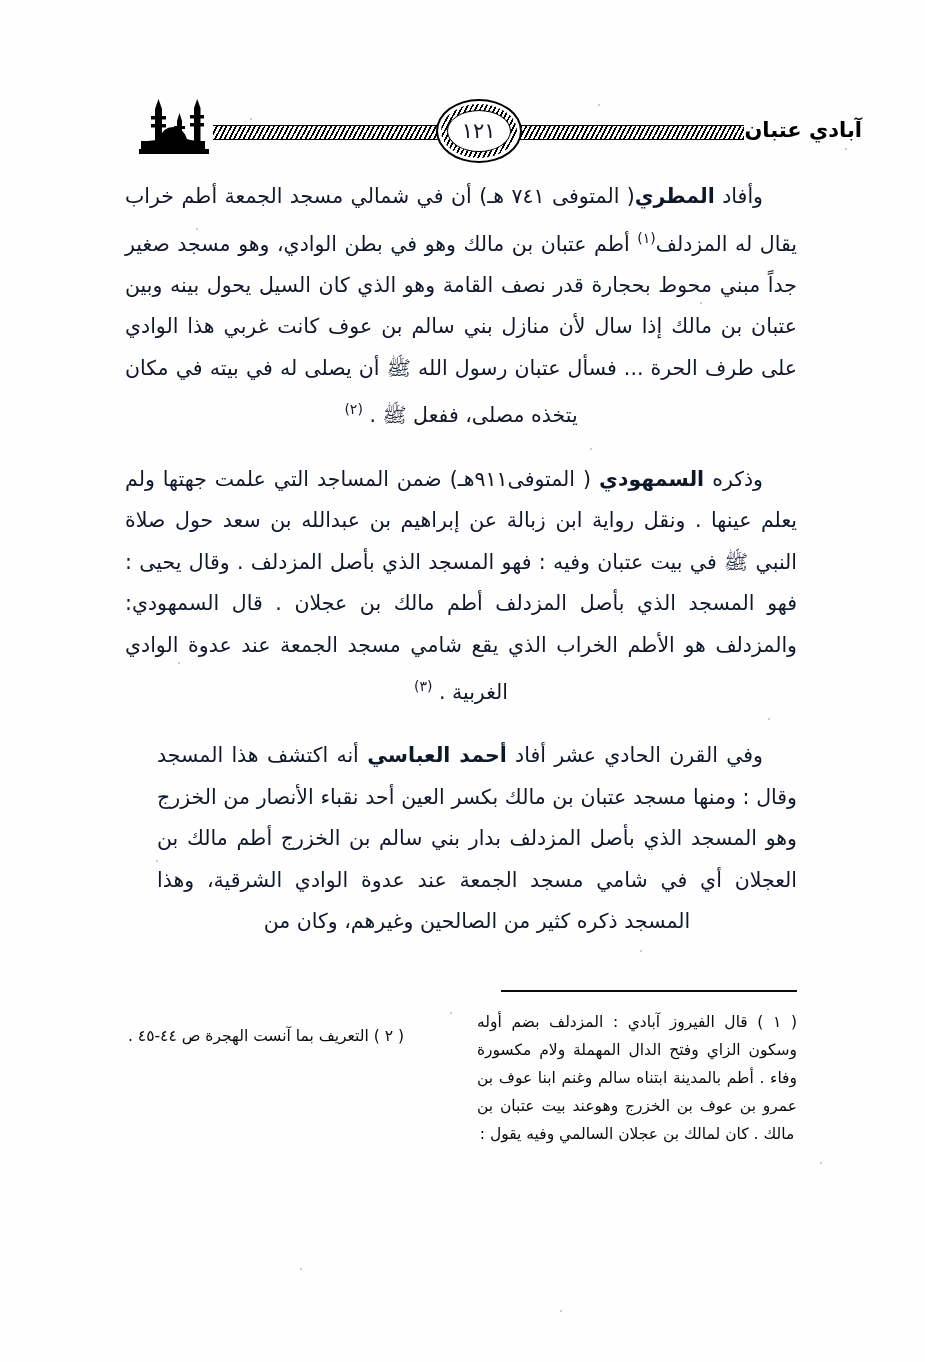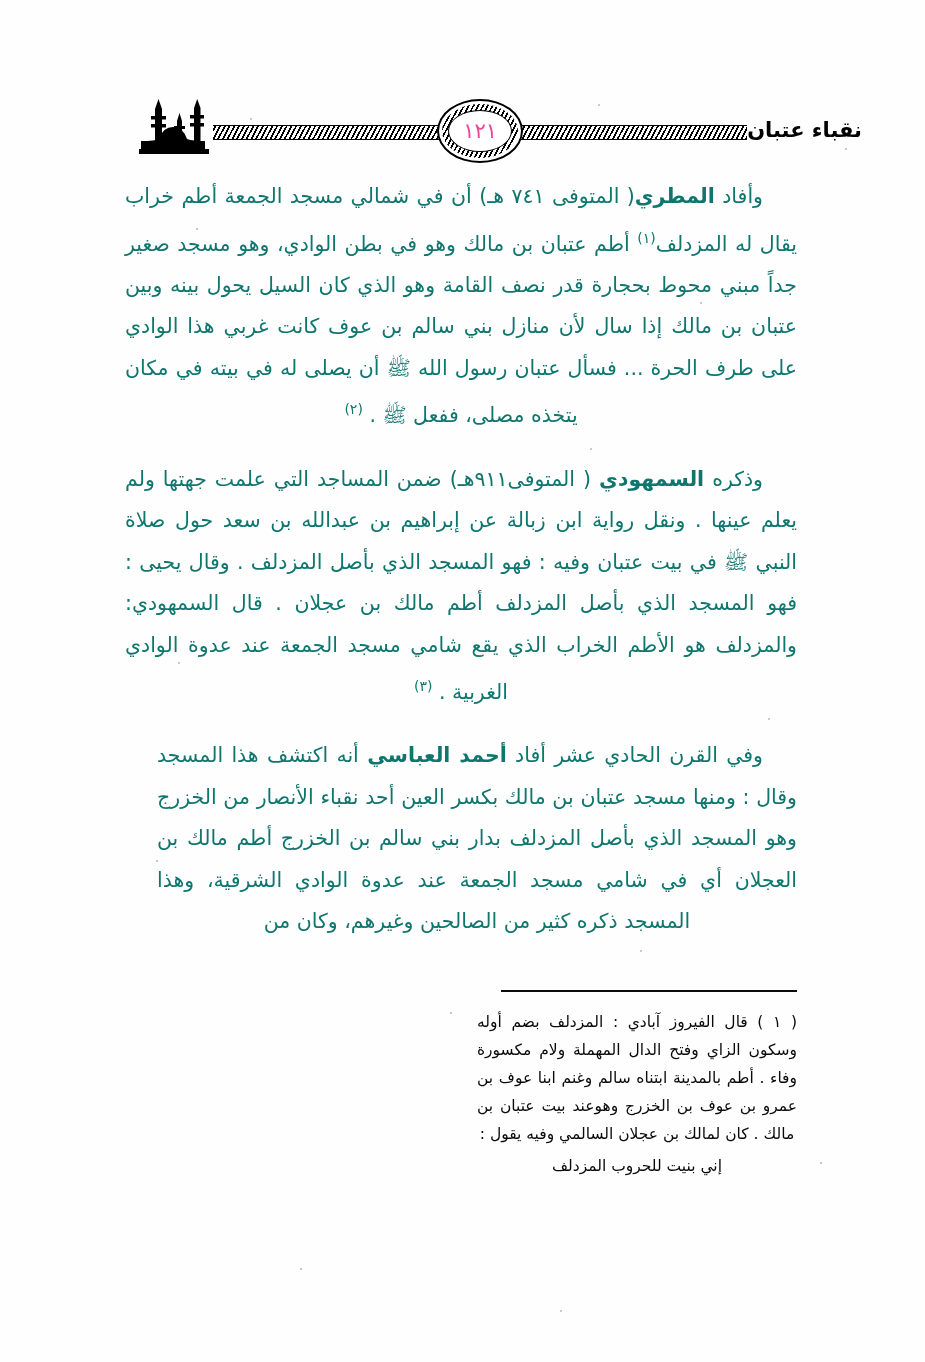--- a/index.html
+++ b/index.html
@@ -106,21 +106,21 @@
     background: #ffffff;
     border: 1.6px solid #000;
   }
   .page-number {
     position: relative;
     z-index: 4;
     font-family: "DejaVu Sans", sans-serif;
     font-size: 21px;
     letter-spacing: 1px;
     line-height: 1;
-    color: #ec4899;
+    color: #0f172a;
   }
   .header-title {
     flex: 0 0 auto;
     font-family: "DejaVu Sans", sans-serif;
     font-size: 21px;
     font-weight: bold;
     letter-spacing: -0.5px;
     white-space: nowrap;
     margin-right: 18px;
     padding-bottom: 2px;
@@ -130,21 +130,21 @@
   .body-text {
     position: absolute;
     top: 176px;
     right: 128px;
     width: 672px;
     text-align: justify;
     text-align-last: center;
     font-family: "DejaVu Sans", "Liberation Sans", sans-serif;
     font-size: 20.5px;
     line-height: 41.5px;
-    color: #0f766e;
+    color: #0f172a;
   }
   .body-text p {
     margin: 0 0 22px 0;
     text-indent: 34px;
     text-align: justify;
   }
   .body-text p:last-child { margin-bottom: 0; margin-left: 32px; }
   .body-text .nm { font-weight: bold; }
   .fn-ref {
     font-size: 14px;
@@ -250,36 +250,36 @@
       </svg>
     </span>
 
     <span class="rope-wrap">
       <span class="rope-bar"></span>
       <span class="rope-oval">
         <span class="page-number">١٢١</span>
       </span>
     </span>
 
-    <span class="header-title">نقباء عتبان</span>
+    <span class="header-title">آبادي عتبان</span>
   </div>
 
   <div class="body-text">
       <p><span>وأفاد </span><span class="nm">المطري</span><span>( المتوفى ٧٤١ هـ) أن في شمالي مسجد الجمعة أطم خراب يقال له المزدلف</span><span class="fn-ref">(١)</span><span> أطم عتبان بن مالك وهو في بطن الوادي، وهو مسجد صغير جداً مبني محوط بحجارة قدر نصف القامة وهو الذي كان السيل يحول بينه وبين عتبان بن مالك إذا سال لأن منازل بني سالم بن عوف كانت غربي هذا الوادي على طرف الحرة ... فسأل عتبان رسول الله </span><span class="salla">ﷺ</span><span> أن يصلى له في بيته في مكان يتخذه مصلى، ففعل </span><span class="salla">ﷺ</span><span> . </span><span class="fn-ref">(٢)</span></p>
       <p><span>وذكره </span><span class="nm">السمهودي</span><span> ( المتوفى٩١١هـ) ضمن المساجد التي علمت جهتها ولم يعلم عينها . ونقل رواية ابن زبالة عن إبراهيم بن عبدالله بن سعد حول صلاة النبي </span><span class="salla">ﷺ</span><span> في بيت عتبان وفيه : فهو المسجد الذي بأصل المزدلف . وقال يحيى : فهو المسجد الذي بأصل المزدلف أطم مالك بن عجلان . قال السمهودي: والمزدلف هو الأطم الخراب الذي يقع شامي مسجد الجمعة عند عدوة الوادي الغربية . </span><span class="fn-ref">(٣)</span></p>
       <p><span>وفي القرن الحادي عشر أفاد </span><span class="nm">أحمد العباسي</span><span> أنه اكتشف هذا المسجد وقال : ومنها مسجد عتبان بن مالك بكسر العين أحد نقباء الأنصار من الخزرج وهو المسجد الذي بأصل المزدلف بدار بني سالم بن الخزرج أطم مالك بن العجلان أي في شامي مسجد الجمعة عند عدوة الوادي الشرقية، وهذا المسجد ذكره كثير من الصالحين وغيرهم، وكان من</span></p>
     </div>
 
   <div class="footnotes">
     <div class="fn-col right">
       <div class="fn-rule"></div>
       <div>
           <p class="fn-item center-last"><span class="fn-marker">( ١ ) </span><span>قال الفيروز آبادي : المزدلف بضم أوله وسكون الزاي وفتح الدال المهملة ولام مكسورة وفاء . أطم بالمدينة ابتناه سالم وغنم ابنا عوف بن عمرو بن عوف بن الخزرج وهوعند بيت عتبان بن مالك . كان لمالك بن عجلان السالمي وفيه يقول :</span></p>
         </div>
-      <p class="fn-verse">إني بنيت للحروب المزدلف</p>
     </div>
     <div class="fn-col left">
       <div>
+          <p class="fn-item"><span class="fn-marker">( ٢ ) </span><span>التعريف بما آنست الهجرة ص ٤٤-٤٥ .</span></p>
         </div>
     </div>
   </div>
 
 </div>
 
 </body></html>

